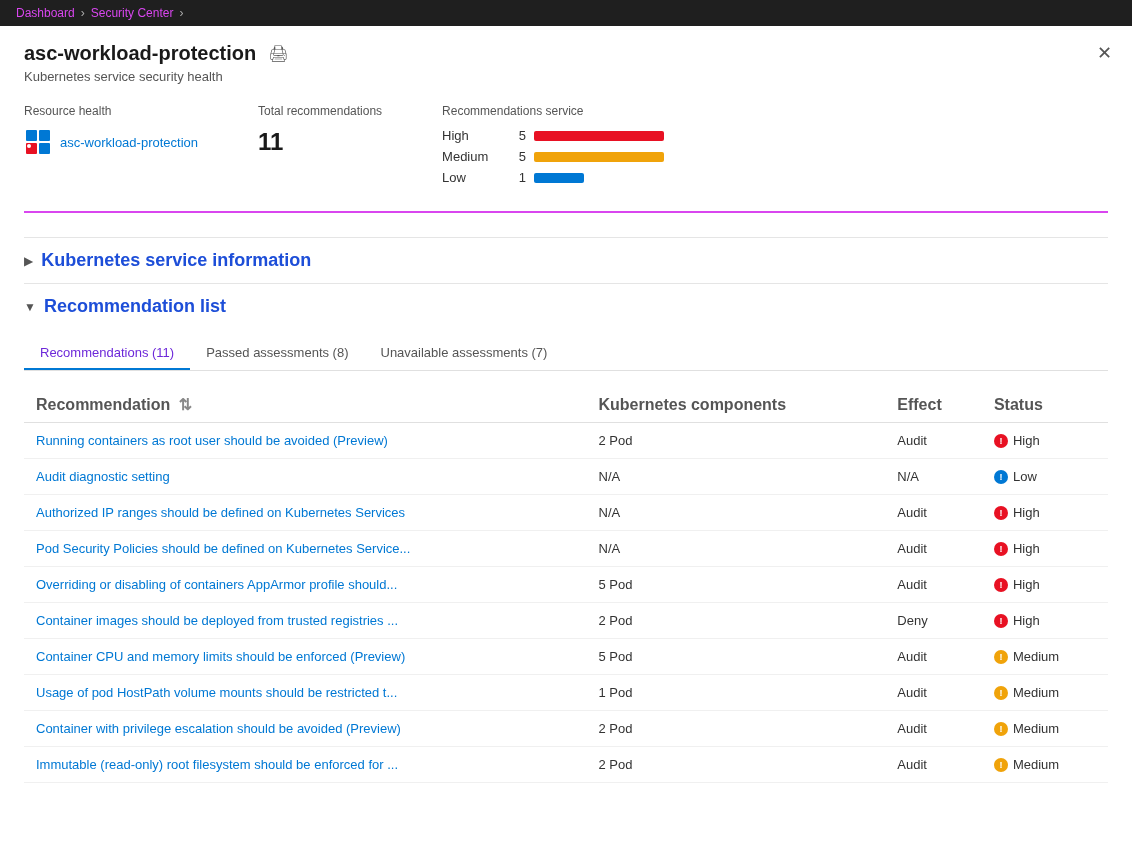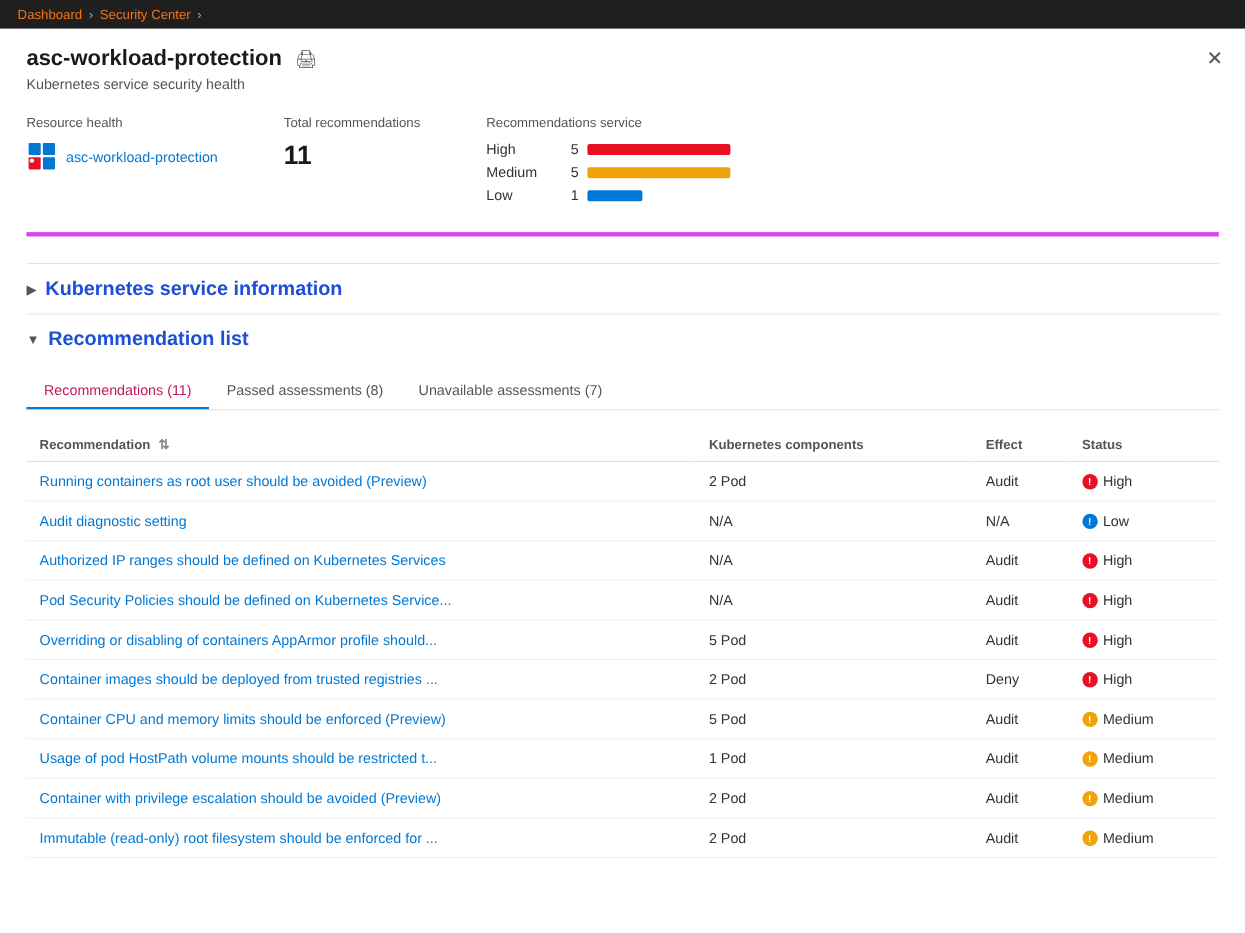--- a/index.html
+++ b/index.html
@@ -1,31 +1,31 @@
 <!DOCTYPE html>
 <html><head>
   <meta charset="utf-8">
   <style>
     * { box-sizing: border-box; margin: 0; padding: 0; }
     body { font-family: 'Segoe UI', Arial, sans-serif; font-size: 13px; background: #fff; color: #333; }
 
     .top-bar { background: #1f1f1f; color: #fff; padding: 6px 16px; display: flex; align-items: center; gap: 6px; font-size: 12px; }
-    .top-bar a { color: #f97316; text-decoration: none; }
+    .top-bar a { color: #d946ef; text-decoration: none; }
     .top-bar .sep { color: #aaa; }
 
     .main-content { padding: 16px 24px; position: relative; }
 
     .page-header { display: flex; align-items: center; gap: 12px; margin-bottom: 4px; }
     .page-title { font-size: 20px; font-weight: 600; color: #1a1a1a; }
     .print-icon { cursor: pointer; color: #555; font-size: 16px; }
     .close-btn { position: absolute; right: 20px; top: 16px; cursor: pointer; font-size: 18px; color: #555; background: none; border: none; }
 
     .page-subtitle { color: #555; font-size: 13px; margin-bottom: 20px; }
 
-    .summary-row { display: flex; gap: 60px; margin-bottom: 24px; border-bottom: 4px solid #d946ef; padding-bottom: 20px; }
+    .summary-row { display: flex; gap: 60px; margin-bottom: 24px; border-bottom: 2px solid #d946ef; padding-bottom: 20px; }
 
     .summary-section h3 { font-size: 12px; color: #555; margin-bottom: 10px; font-weight: 400; }
 
     .resource-item { display: flex; align-items: center; gap: 8px; }
     .resource-icon { width: 28px; height: 28px; }
 
     .total-rec { font-size: 24px; font-weight: 600; color: #1a1a1a; margin-top: 4px; }
 
     .rec-summary { min-width: 280px; }
     .rec-bar-row { display: flex; align-items: center; gap: 8px; margin-bottom: 6px; }
@@ -37,25 +37,25 @@
     .bar-low { background: #0078d4; width: 50px; }
 
     .section-header { display: flex; align-items: center; gap: 8px; padding: 12px 0; border-top: 1px solid #e5e5e5; cursor: pointer; }
     .section-header .chevron { font-size: 12px; color: #555; }
     .section-title { font-size: 18px; font-weight: 700; color: #1d4ed8; }
 
     .recommendation-list { margin-top: 8px; }
 
     .tabs { display: flex; gap: 0; border-bottom: 1px solid #e0e0e0; margin-bottom: 16px; }
     .tab { padding: 8px 16px; cursor: pointer; font-size: 13px; color: #555; border-bottom: 2px solid transparent; }
-    .tab.active { color: #be185d; border-bottom: 2px solid #0078d4; font-weight: 500; }
+    .tab.active { color: #6d28d9; border-bottom: 2px solid #0078d4; font-weight: 500; }
 
     table { width: 100%; border-collapse: collapse; }
     thead tr { border-bottom: 1px solid #e0e0e0; }
-    th { text-align: left; padding: 8px 12px; font-size: 12px; font-weight: 600; color: #555; }
+    th { text-align: left; padding: 8px 12px; font-size: 16px; font-weight: 600; color: #555; }
     th .sort-icon { display: inline-block; margin-left: 4px; color: #888; }
     tbody tr { border-bottom: 1px solid #f0f0f0; }
     td { padding: 10px 12px; font-size: 13px; vertical-align: middle; }
 
     .rec-name { color: #0078d4; cursor: pointer; }
 
     .status-badge { display: flex; align-items: center; gap: 5px; font-size: 13px; }
     .status-dot { width: 14px; height: 14px; border-radius: 50%; display: flex; align-items: center; justify-content: center; font-size: 9px; color: #fff; font-weight: bold; flex-shrink: 0; }
     .dot-high { background: #e81123; }
     .dot-medium { background: #f0a30a; }

